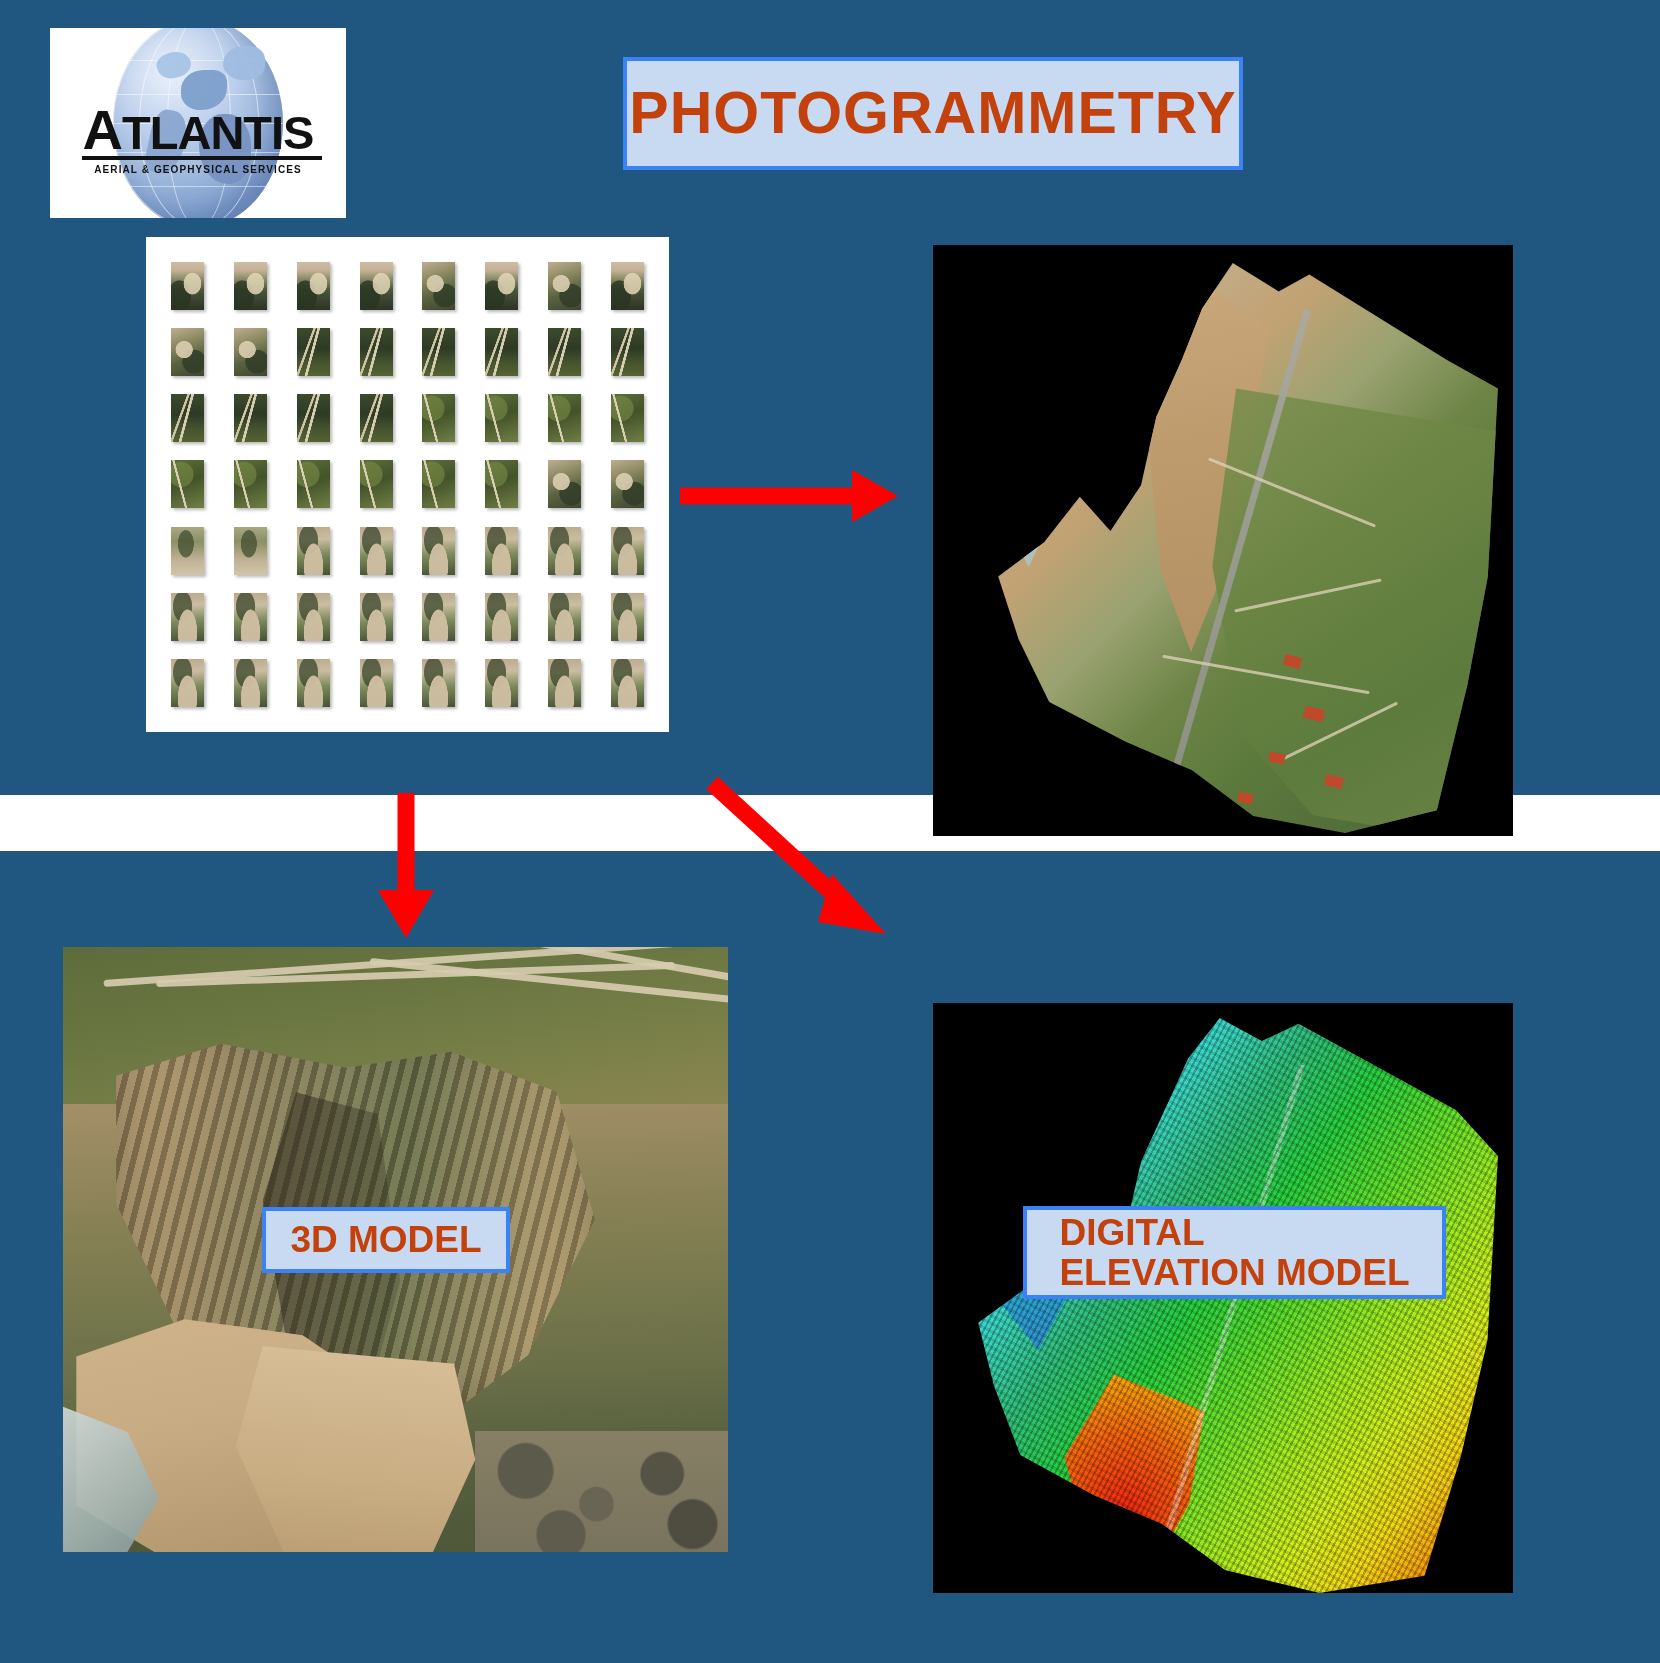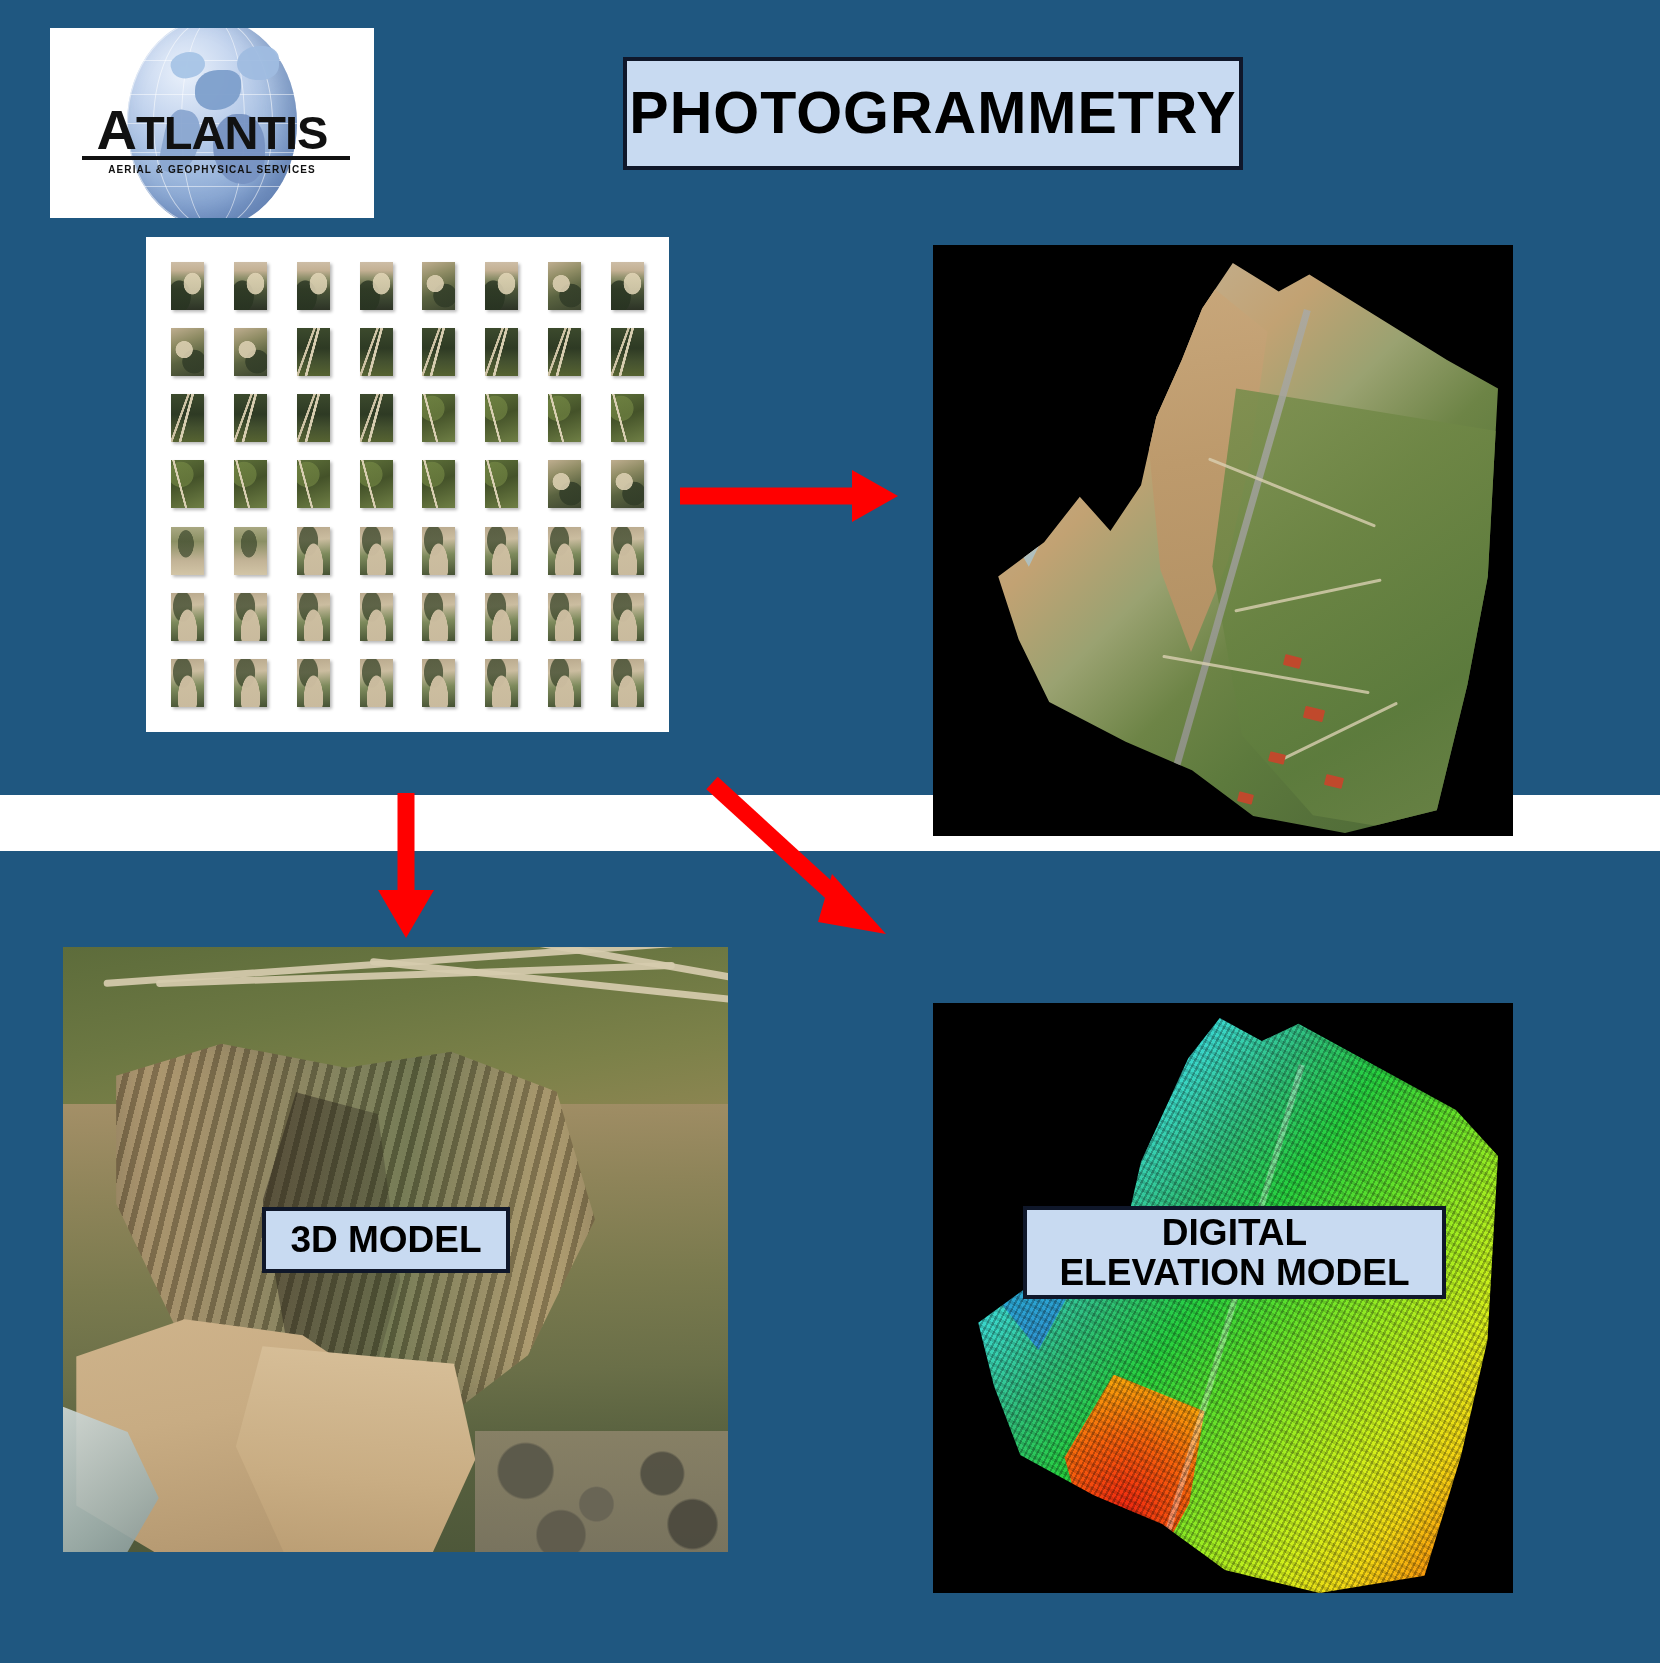--- a/index.html
+++ b/index.html
@@ -13,21 +13,21 @@
   .stage{position:absolute;inset:0;width:1660px;height:1663px;overflow:hidden;}
 
   
   .white-band{
     position:absolute;left:0;top:795px;width:1660px;height:56px;
     background:#ffffff;z-index:2;
   }
 
   
   .logo-box{
-    position:absolute;left:50px;top:28px;width:324px;height:190px;
+    position:absolute;left:50px;top:28px;width:296px;height:190px;
     background:#ffffff;z-index:6;overflow:hidden;
   }
   .globe{
     position:absolute;left:50%;top:50%;transform:translate(-50%,-50%);
     width:170px;height:210px;border-radius:50%;
     background:
       radial-gradient(circle at 34% 26%, #eaf1fb 0%, #c3d4ee 28%, #9db8dd 55%, #7f9ecd 75%, #6d8cbe 100%);
     box-shadow:inset -14px -10px 26px rgba(60,90,140,.35);
   }
   .globe .merid,.globe .par{position:absolute;border:1px solid rgba(255,255,255,.55);border-radius:50%;}
@@ -54,23 +54,23 @@
     position:absolute;left:32px;right:24px;top:128px;height:4px;background:#111;z-index:3;
   }
   .logo-sub{
     position:absolute;left:0;right:0;top:136px;text-align:center;
     font-family:"Liberation Sans", sans-serif;font-weight:bold;
     font-size:10px;letter-spacing:1.1px;color:#111;z-index:3;
   }
 
   
   .plate{
-    position:absolute;background:#c8daf1;border:4px solid #0f172a;
+    position:absolute;background:#c8daf1;border:4px solid #3b82f6;
     display:flex;align-items:center;justify-content:center;
-    text-align:center;font-weight:bold;color:#000000;
+    font-weight:bold;color:#c2410c;
     font-family:"Liberation Sans", sans-serif;
     line-height:1.06;z-index:8;box-sizing:border-box;
   }
 
   #title-plate{left:623px;top:57px;width:620px;height:113px;font-size:59px;letter-spacing:1px;}
   #uav-plate{left:260px;top:429px;width:270px;height:88px;font-size:37px;}
   #ortho-plate{left:1039px;top:464px;width:353px;height:72px;font-size:37px;}
   #model3d-plate{left:262px;top:1207px;width:248px;height:66px;font-size:37px;}
   #dem-plate{left:1023px;top:1206px;width:423px;height:93px;font-size:37px;}
 

